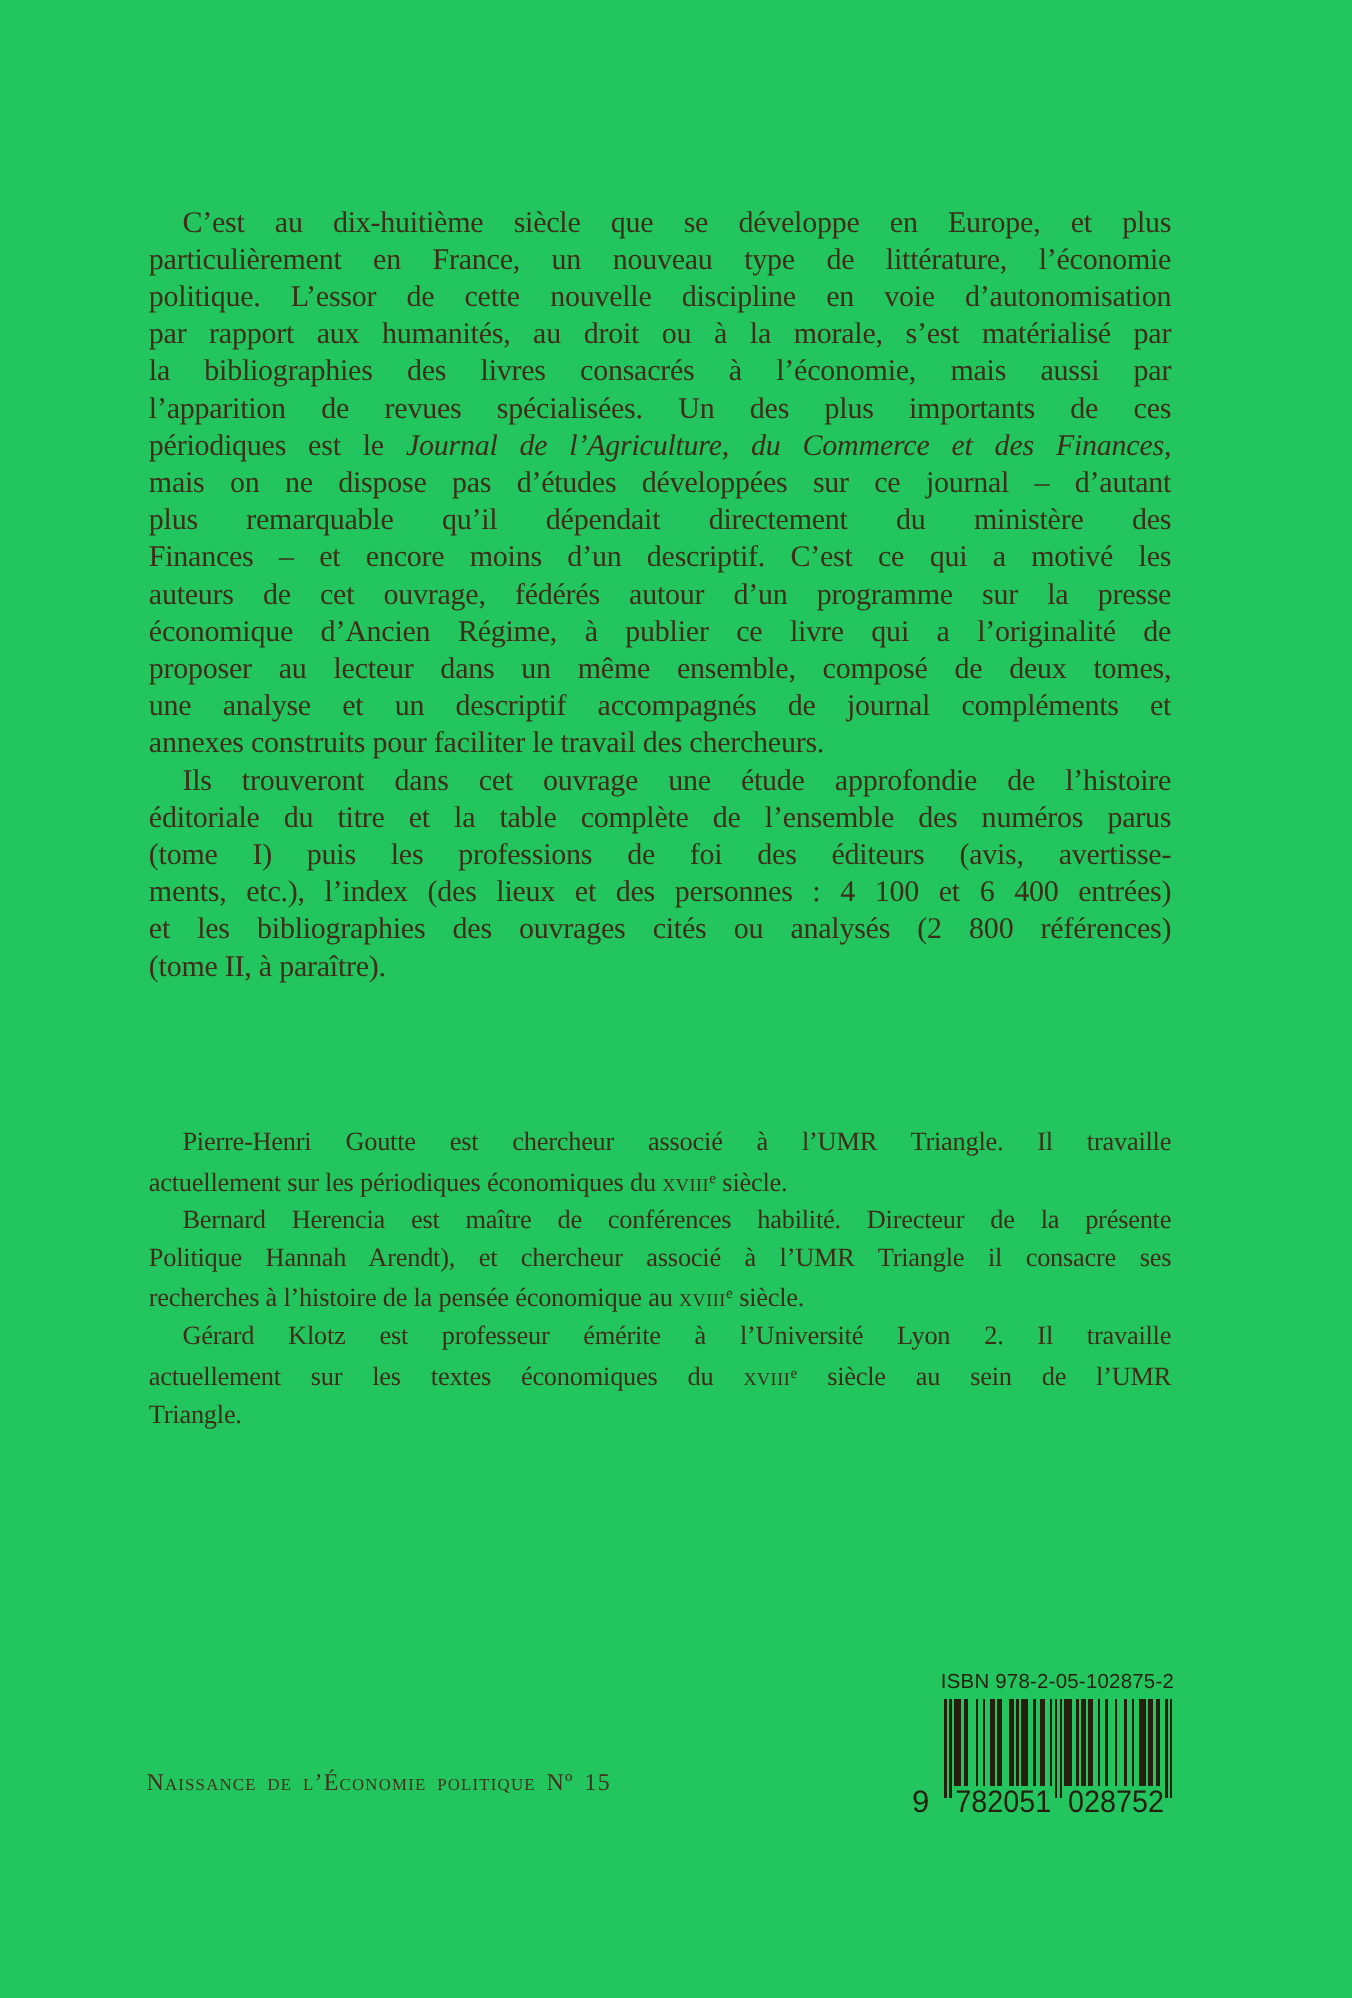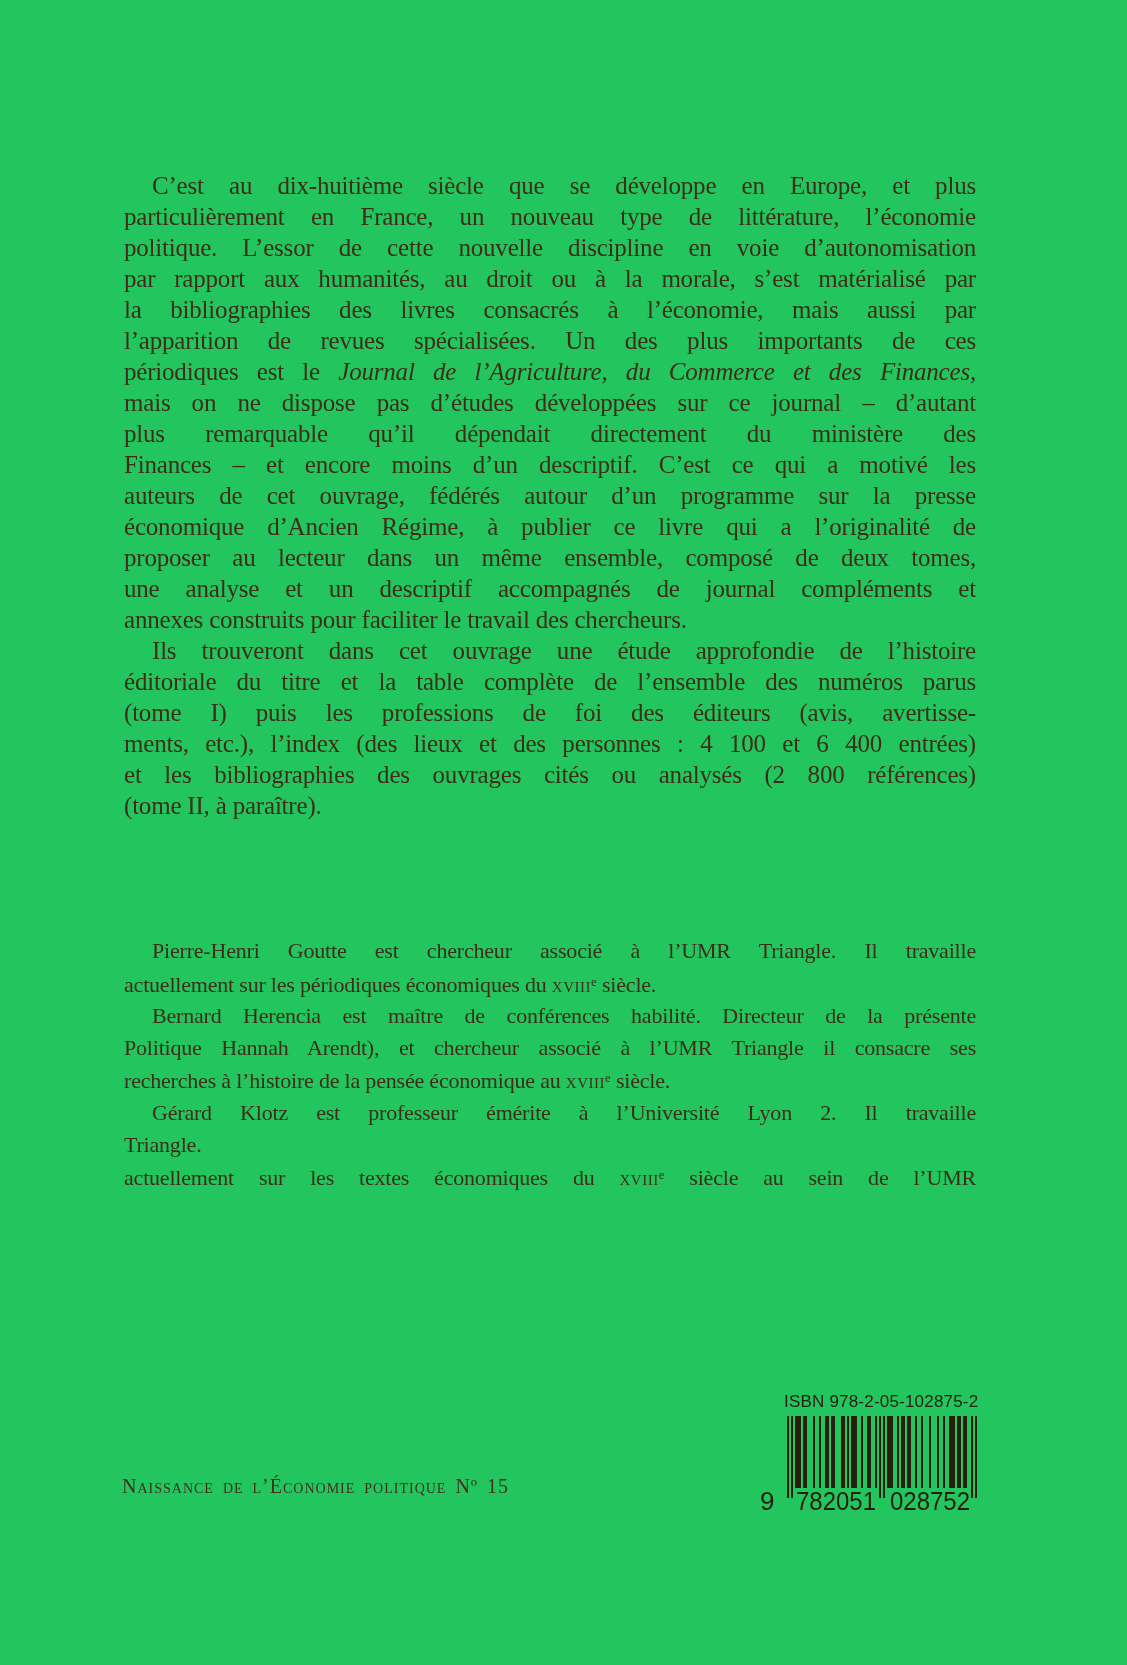--- a/index.html
+++ b/index.html
@@ -72,22 +72,22 @@
         <div class="line first"><span>Pierre-Henri Goutte est chercheur associé à l’UMR Triangle. Il travaille</span></div>
         <div class="line last"><span>actuellement sur les périodiques économiques du </span><span class="seg-sc">xviii</span><span class="seg-sup">e</span><span> siècle.</span></div>
       </div>
       <div class="para">
         <div class="line first"><span>Bernard Herencia est maître de conférences habilité. Directeur de la présente</span></div>
         <div class="line"><span>Politique Hannah Arendt), et chercheur associé à l’UMR Triangle il consacre ses</span></div>
         <div class="line last"><span>recherches à l’histoire de la pensée économique au </span><span class="seg-sc">xviii</span><span class="seg-sup">e</span><span> siècle.</span></div>
       </div>
       <div class="para">
         <div class="line first"><span>Gérard Klotz est professeur émérite à l’Université Lyon 2. Il travaille</span></div>
+        <div class="line"><span>actuellement sur les textes économiques du </span><span class="seg-sc">xviii</span><span class="seg-sup">e</span><span> siècle au sein de l’UMR</span></div>
         <div class="line last"><span>Triangle.</span></div>
-        <div class="line"><span>actuellement sur les textes économiques du </span><span class="seg-sc">xviii</span><span class="seg-sup">e</span><span> siècle au sein de l’UMR</span></div>
       </div>
     </section>
   <div class="series">Naissance de l’Économie politique Nº 15</div>
   <div class="isbn-label">ISBN 978-2-05-102875-2</div>
   <svg id="barcode" width="240" height="100">
       <rect x="37" y="2" width="2" height="82" fill="#281e10" shape-rendering="crispEdges"></rect>
       <rect x="41" y="2" width="2" height="82" fill="#281e10" shape-rendering="crispEdges"></rect>
       <rect x="45" y="2" width="2" height="72" fill="#281e10" shape-rendering="crispEdges"></rect>
       <rect x="47" y="2" width="2" height="72" fill="#281e10" shape-rendering="crispEdges"></rect>
       <rect x="49" y="2" width="2" height="72" fill="#281e10" shape-rendering="crispEdges"></rect>

